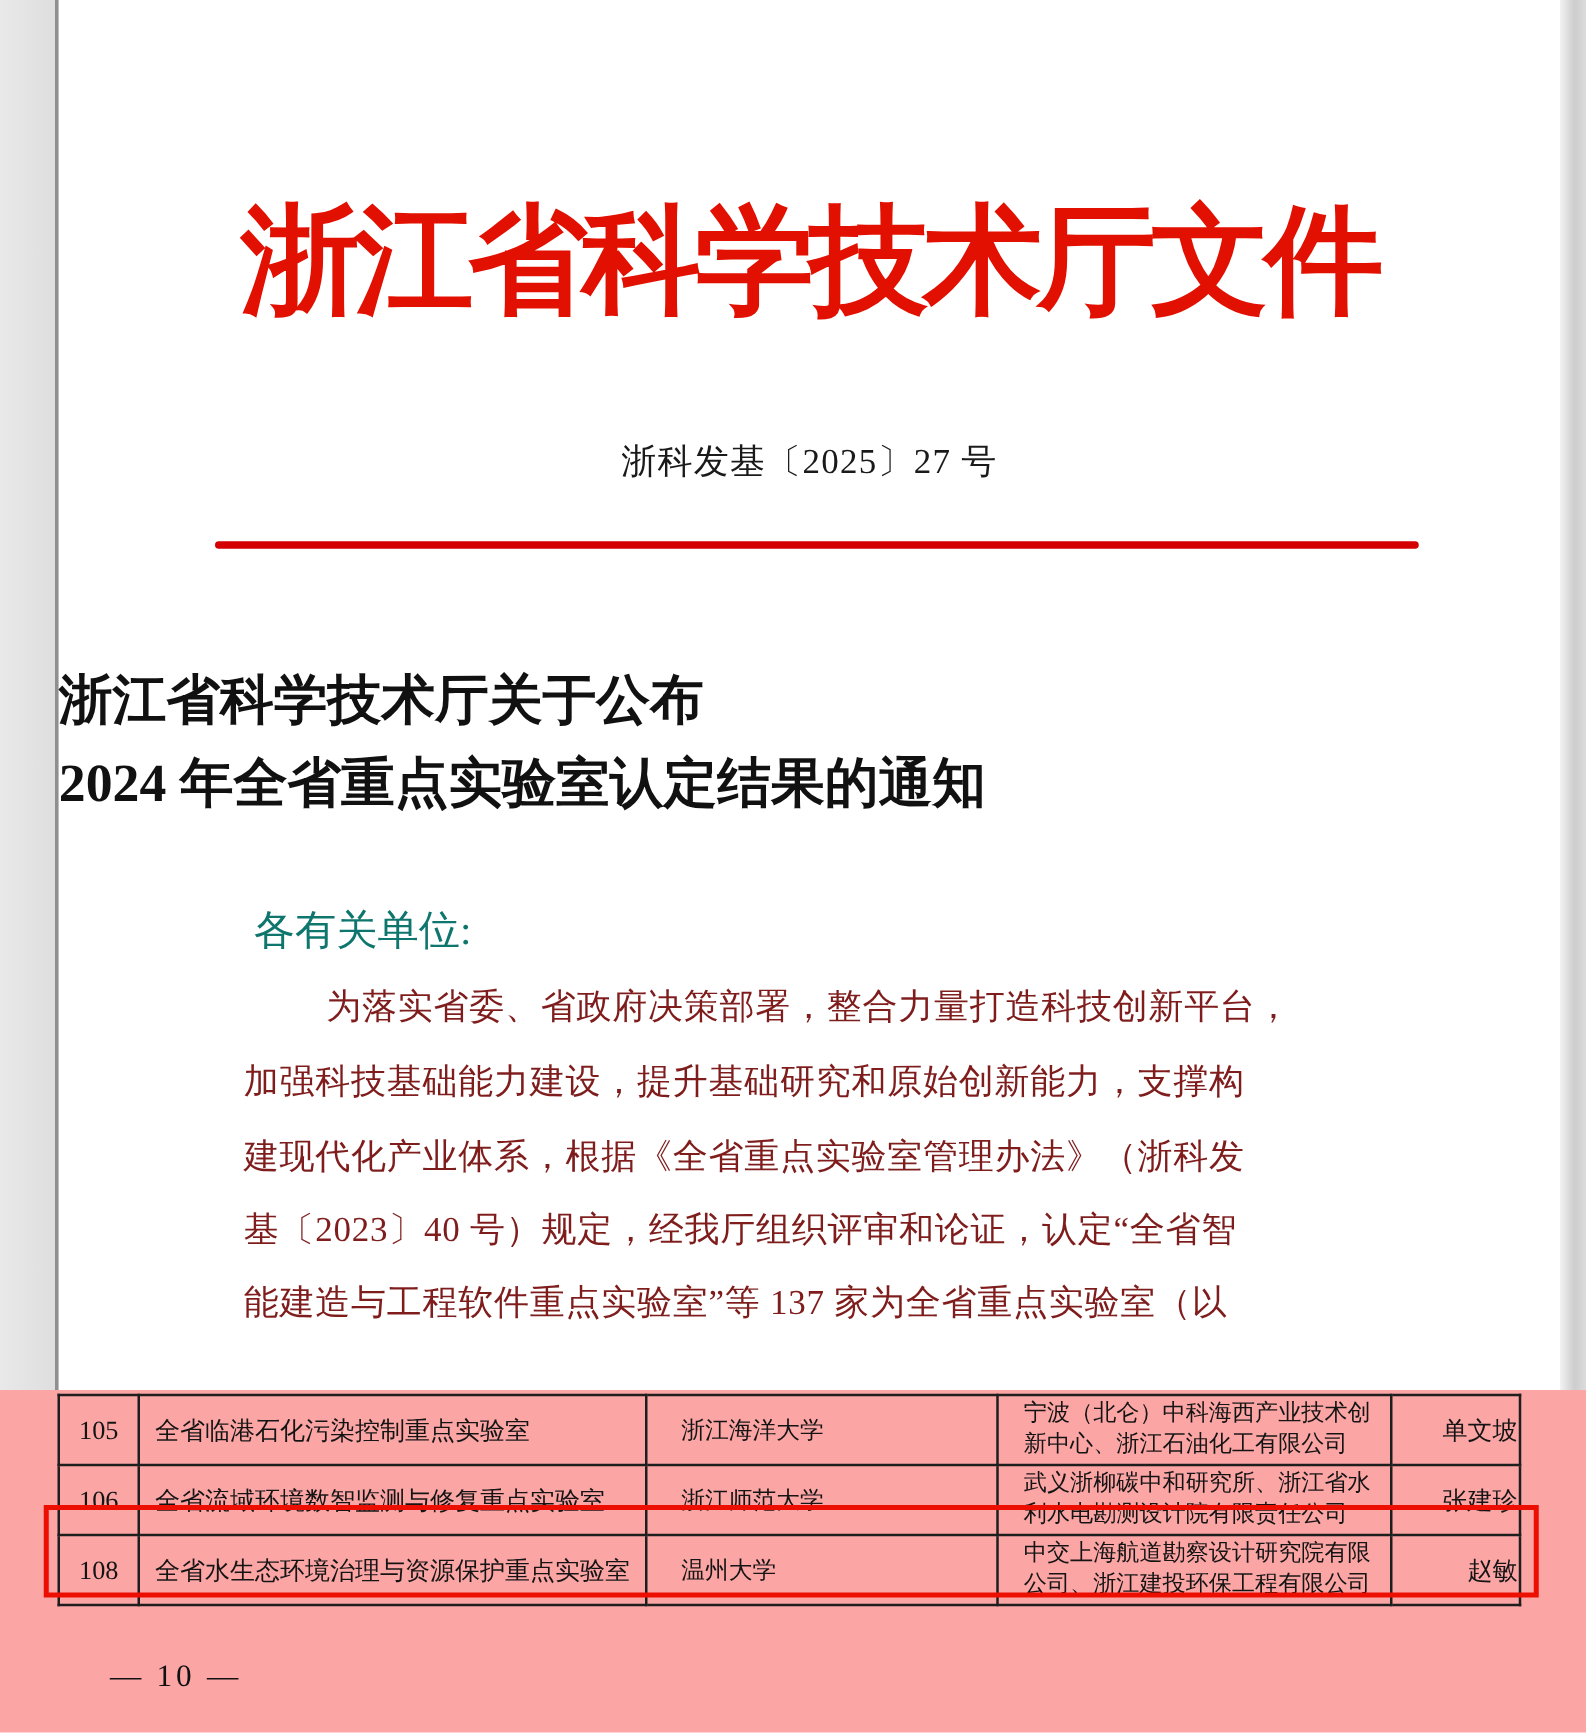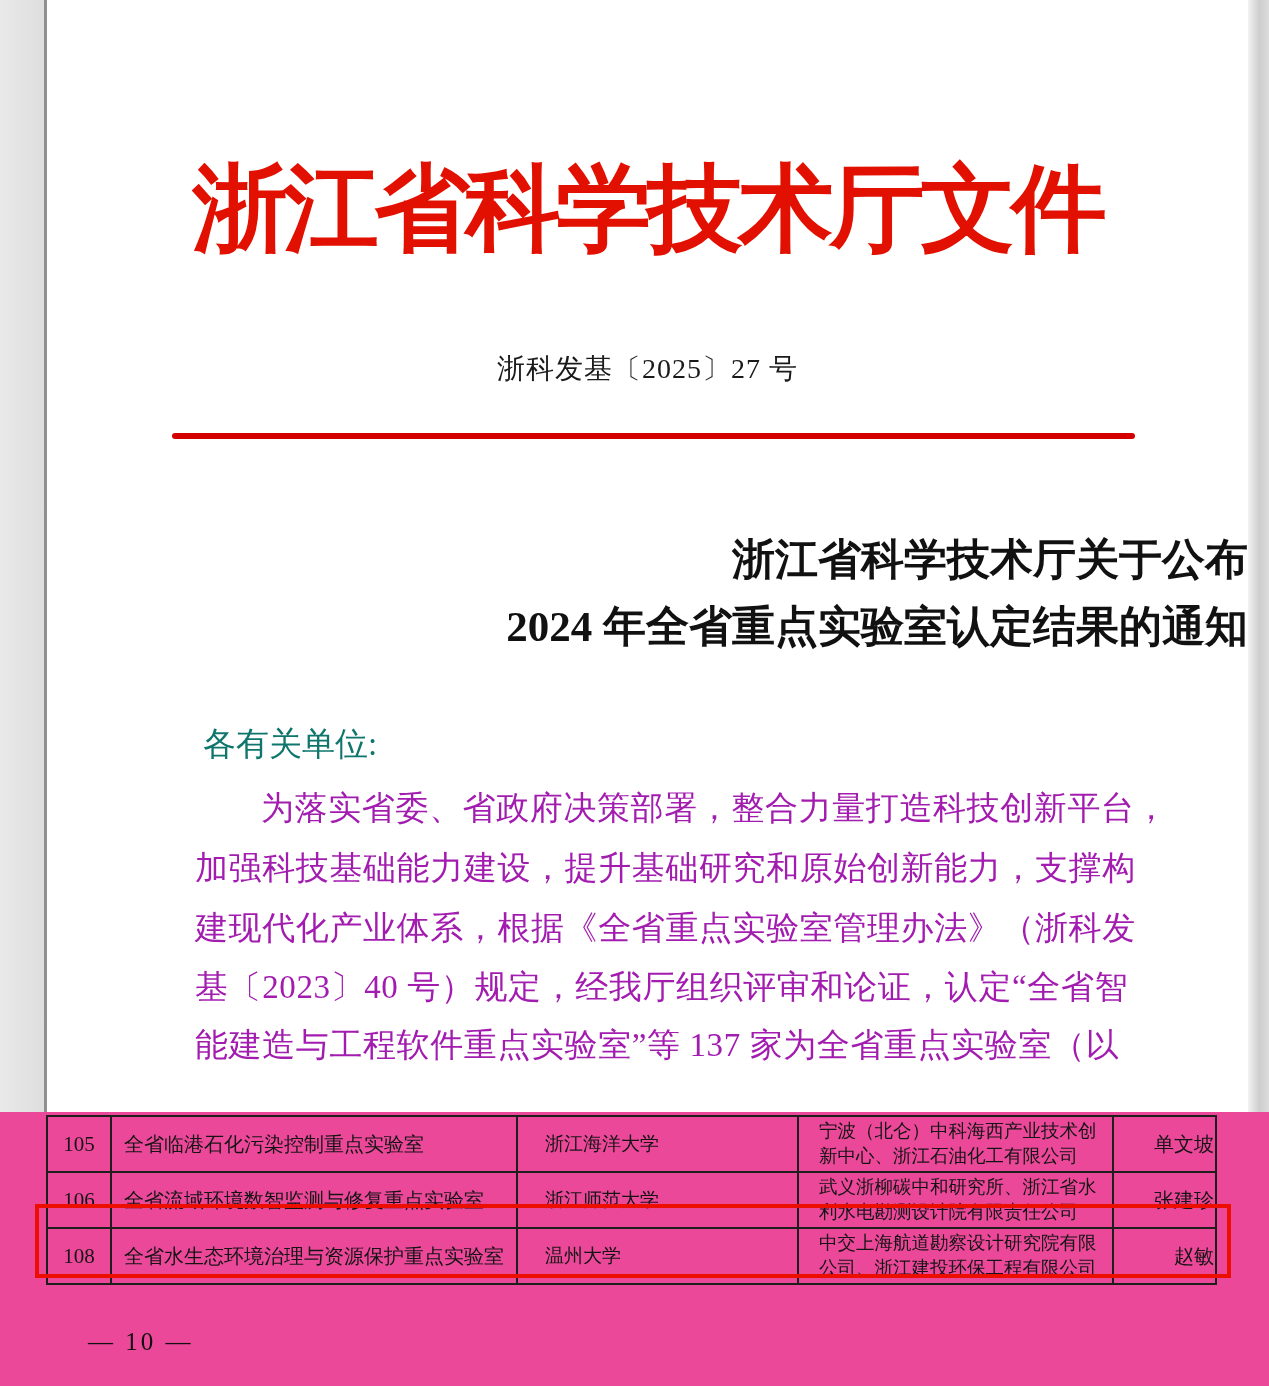--- a/index.html
+++ b/index.html
@@ -41,43 +41,43 @@
     font-size:28px;color:#1a1a1a;letter-spacing:1px;
     white-space:nowrap;
   }
   .red-rule{
     position:absolute;left:125px;top:433px;width:963px;height:6px;
     background:var(--red-rule,#d40000);
     border-radius:3px;
   }
   .notice-title{
     position:absolute;left:0;width:100%;
-    text-align:right;font-weight:bold;font-size:43px;color:#111;
+    text-align:left;font-weight:bold;font-size:43px;color:#111;
     white-space:nowrap;
   }
   .notice-title.l1{top:531px;}
   .notice-title.l2{top:598px;}
 
   .salutation{
     position:absolute;left:156px;top:722px;
     font-size:33px;color:#0f766e;white-space:nowrap;
   }
   .body-line{
     position:absolute;left:148px;width:930px;
-    font-size:33px;color:#a21caf;letter-spacing:0.6px;
+    font-size:28px;color:#7f1d1d;letter-spacing:0.6px;
     white-space:nowrap;
   }
   .body-line.indent{padding-left:66px;}
   .bl0{top:786px;} .bl1{top:846px;} .bl2{top:906px;}
   .bl3{top:965px;} .bl4{top:1023px;} .bl5{top:1072px;}
 
   
   .page-bottom{
     position:absolute;left:0;top:1112px;width:1269px;height:274px;
-    background:#ec4899;
+    background:#fca5a5;
   }
   table.lab-table{
     position:absolute;left:46px;top:3px;
     width:1169px;border-collapse:collapse;table-layout:fixed;
   }
   table.lab-table td{
     border:2px solid #1e1e1e;
     color:#141414;
     vertical-align:middle;
     overflow:hidden;

